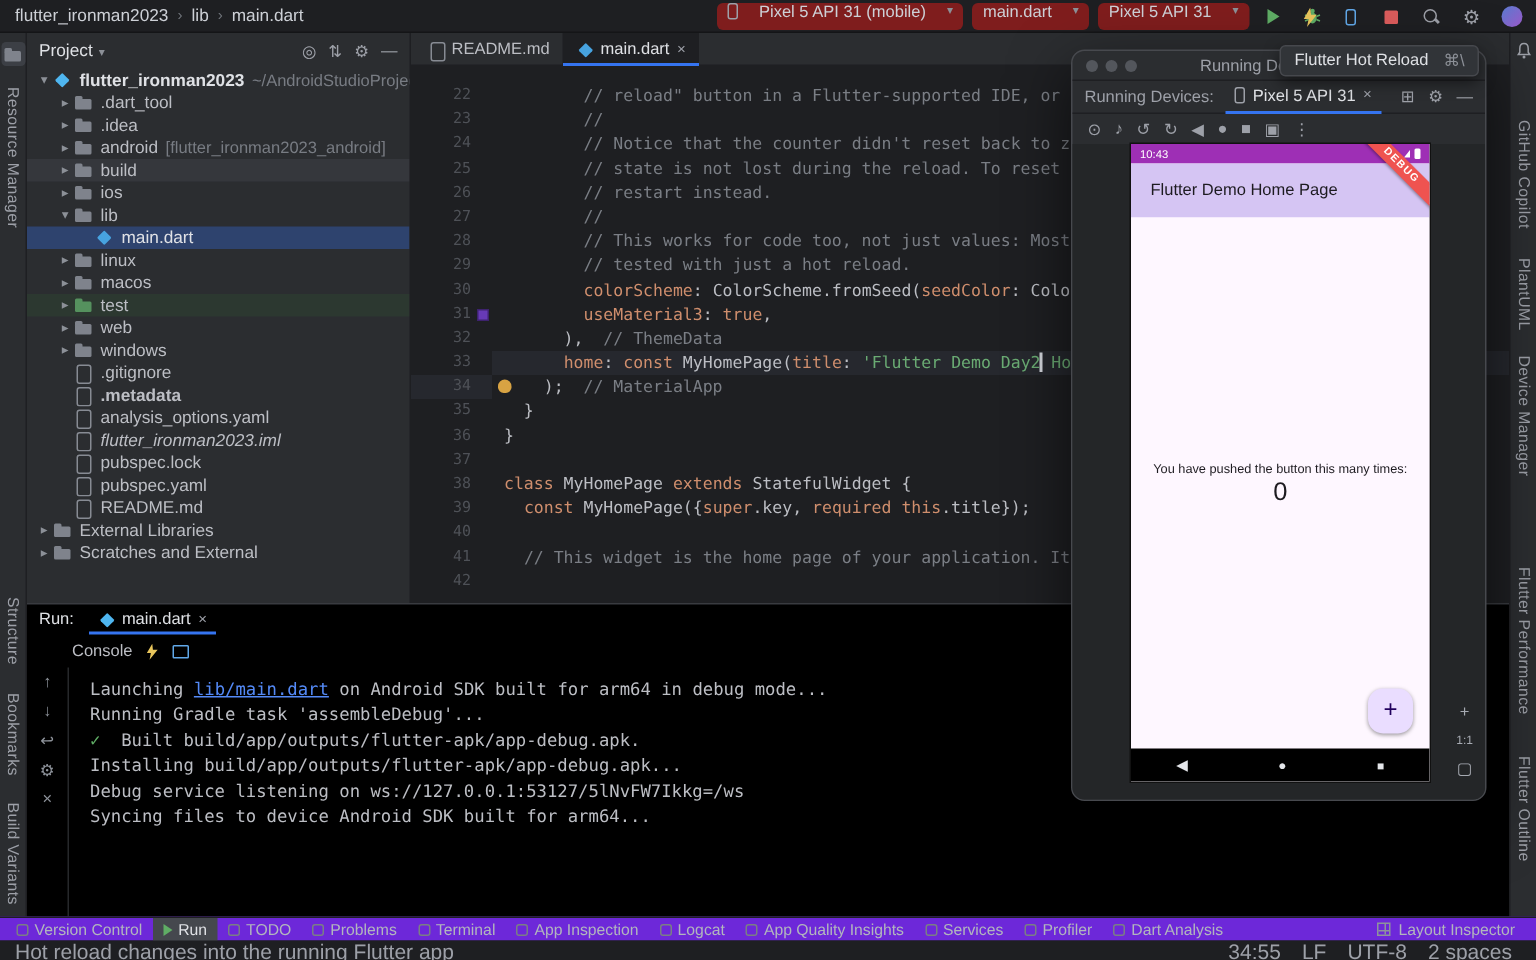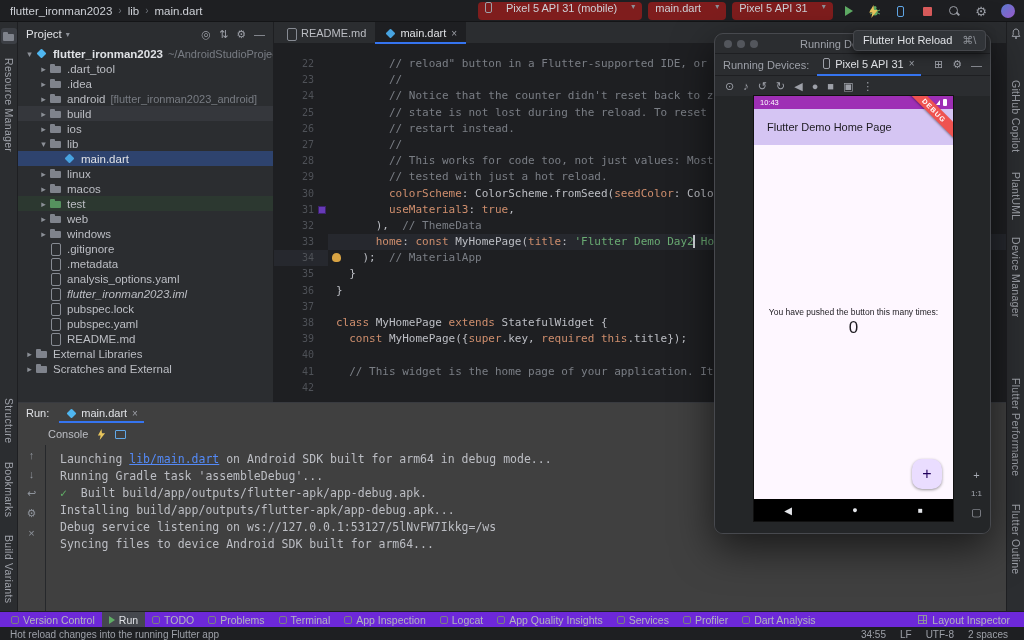--- a/index.html
+++ b/index.html
@@ -87,21 +87,21 @@
 .cl-line{height:16.2px;line-height:16.2px;font-size:11px;white-space:pre;padding-left:8px}
 .cl-line.cur{background:#26282E}
 .tok-c{color:#7A7E85}
 .tok-k{color:#CF8E6D}
 .tok-s{color:#6AAB73}
 .tok-d{color:#BCBEC4}
 .tok-m{color:#6AAB73;font-style:italic}
 .caret{display:inline-block;width:1.5px;height:13px;background:#D4D7DD;vertical-align:text-bottom;margin:0 -0.5px}
 
 
-.run-panel{position:absolute;left:18px;right:18px;bottom:0;height:209px;background:#404040;border-top:1px solid #393B40}
+.run-panel{position:absolute;left:18px;right:18px;bottom:0;height:209px;background:#000000;border-top:1px solid #393B40}
 .run-head{height:20px;display:flex;align-items:center;padding-left:8px;gap:10px;font-size:11px;color:#DFE1E5}
 .run-tab{display:flex;align-items:center;gap:5px;height:20px;padding:0 6px;box-shadow:inset 0 -2px 0 #3574F0;color:#DFE1E5}
 .run-tab .fico{width:11px;height:13px;flex:0 0 11px;margin-right:0}
 .run-views{height:22px;display:flex;align-items:center;gap:9px;padding-left:30px;font-size:11px;color:#BCBEC4}
 .mon-ico{width:11px;height:9px;border:1px solid #61A8E8;border-radius:1px;display:inline-block}
 .run-body{position:absolute;left:0;right:0;top:42px;bottom:0}
 #console-strip{position:absolute;left:0;top:0;bottom:0;width:28px;display:flex;flex-direction:column;align-items:center;
   padding-top:4px;gap:7px;color:#8E939B;font-size:11px;border-right:1px solid #26282B}
 #console-out{position:absolute;left:28px;right:0;top:0;bottom:0;padding:6px 0 0 14px;
   font-family:"DejaVu Sans Mono",monospace;overflow:hidden}
@@ -113,22 +113,22 @@
 .toolbtn-bar{position:absolute;left:0;right:0;bottom:13px;height:16px;background:#6d28d9;border-top:1px solid #1E1F22;
   display:flex;align-items:center;padding-left:4px;z-index:6}
 .tbtn{display:flex;align-items:center;gap:4px;height:16px;padding:0 7px;font-size:10.5px;color:#B2B6BD;white-space:nowrap}
 .tbtn.active{background:#45484E;color:#DFE1E5}
 .tb-ico{width:8px;height:8px;border:1px solid #7A7E85;border-radius:2px;flex:0 0 8px}
 .tb-play{width:0;height:0;border-left:6px solid #5FAD65;border-top:4px solid transparent;border-bottom:4px solid transparent}
 .tb-right-item{margin-left:auto;display:flex;align-items:center;gap:5px;padding-right:14px;font-size:10.5px;color:#B2B6BD}
 .grid-ico{width:9px;height:9px;border:1px solid #8E939B;position:relative}
 .grid-ico::before{content:"";position:absolute;left:4px;top:0;width:1px;height:100%;background:#8E939B}
 .grid-ico::after{content:"";position:absolute;top:4px;left:0;height:1px;width:100%;background:#8E939B}
-.msg-bar{position:absolute;left:0;right:0;bottom:0;height:13px;background:#1E1F22;display:flex;align-items:flex-end;
-  padding:0 10px;font-size:10px;color:#9DA0A8;z-index:6}
+.msg-bar{position:absolute;left:0;right:0;bottom:0;height:13px;background:#1E1F22;display:flex;align-items:center;
+  padding:0 10px;font-size:14px;color:#9DA0A8;z-index:6}
 #msg-right{margin-left:auto;display:flex;gap:14px;padding-right:6px}
 
 
 .dev-window{position:absolute;left:714px;top:33px;width:277px;height:501px;background:#2B2D30;
   border:1px solid #47494E;border-radius:9px;box-shadow:0 14px 40px rgba(0,0,0,.6);z-index:40}
 .dw-title{height:20px;position:relative;display:flex;align-items:center;border-bottom:1px solid #1E1F22}
 .dots{display:flex;gap:5px;margin-left:9px}
 .dot{width:8px;height:8px;border-radius:50%;background:#53565C}
 .dw-title-text{margin-left:42px;font-size:11px;color:#9DA0A8}
 .dw-tabs{height:22px;display:flex;align-items:center;padding:0 8px;gap:8px;border-bottom:1px solid #1E1F22;font-size:11px}
@@ -335,21 +335,21 @@
           <div class="trow" style="padding-left: 20px;">
             <span class="chev">▸</span>
             <span class="fico k-folder"></span>
             <span class="tlabel">windows</span>
           </div>
           <div class="trow" style="padding-left: 20px;">
             <span class="chev"></span>
             <span class="fico k-file"></span>
             <span class="tlabel">.gitignore</span>
           </div>
-          <div class="trow" style="padding-left: 20px;">
+          <div class="trow" style="padding-left: 20px; font-weight: bold;">
             <span class="chev"></span>
             <span class="fico k-file"></span>
             <span class="tlabel">.metadata</span>
           </div>
           <div class="trow" style="padding-left: 20px;">
             <span class="chev"></span>
             <span class="fico k-file"></span>
             <span class="tlabel">analysis_options.yaml</span>
           </div>
           <div class="trow" style="padding-left: 20px; font-style: italic;">

